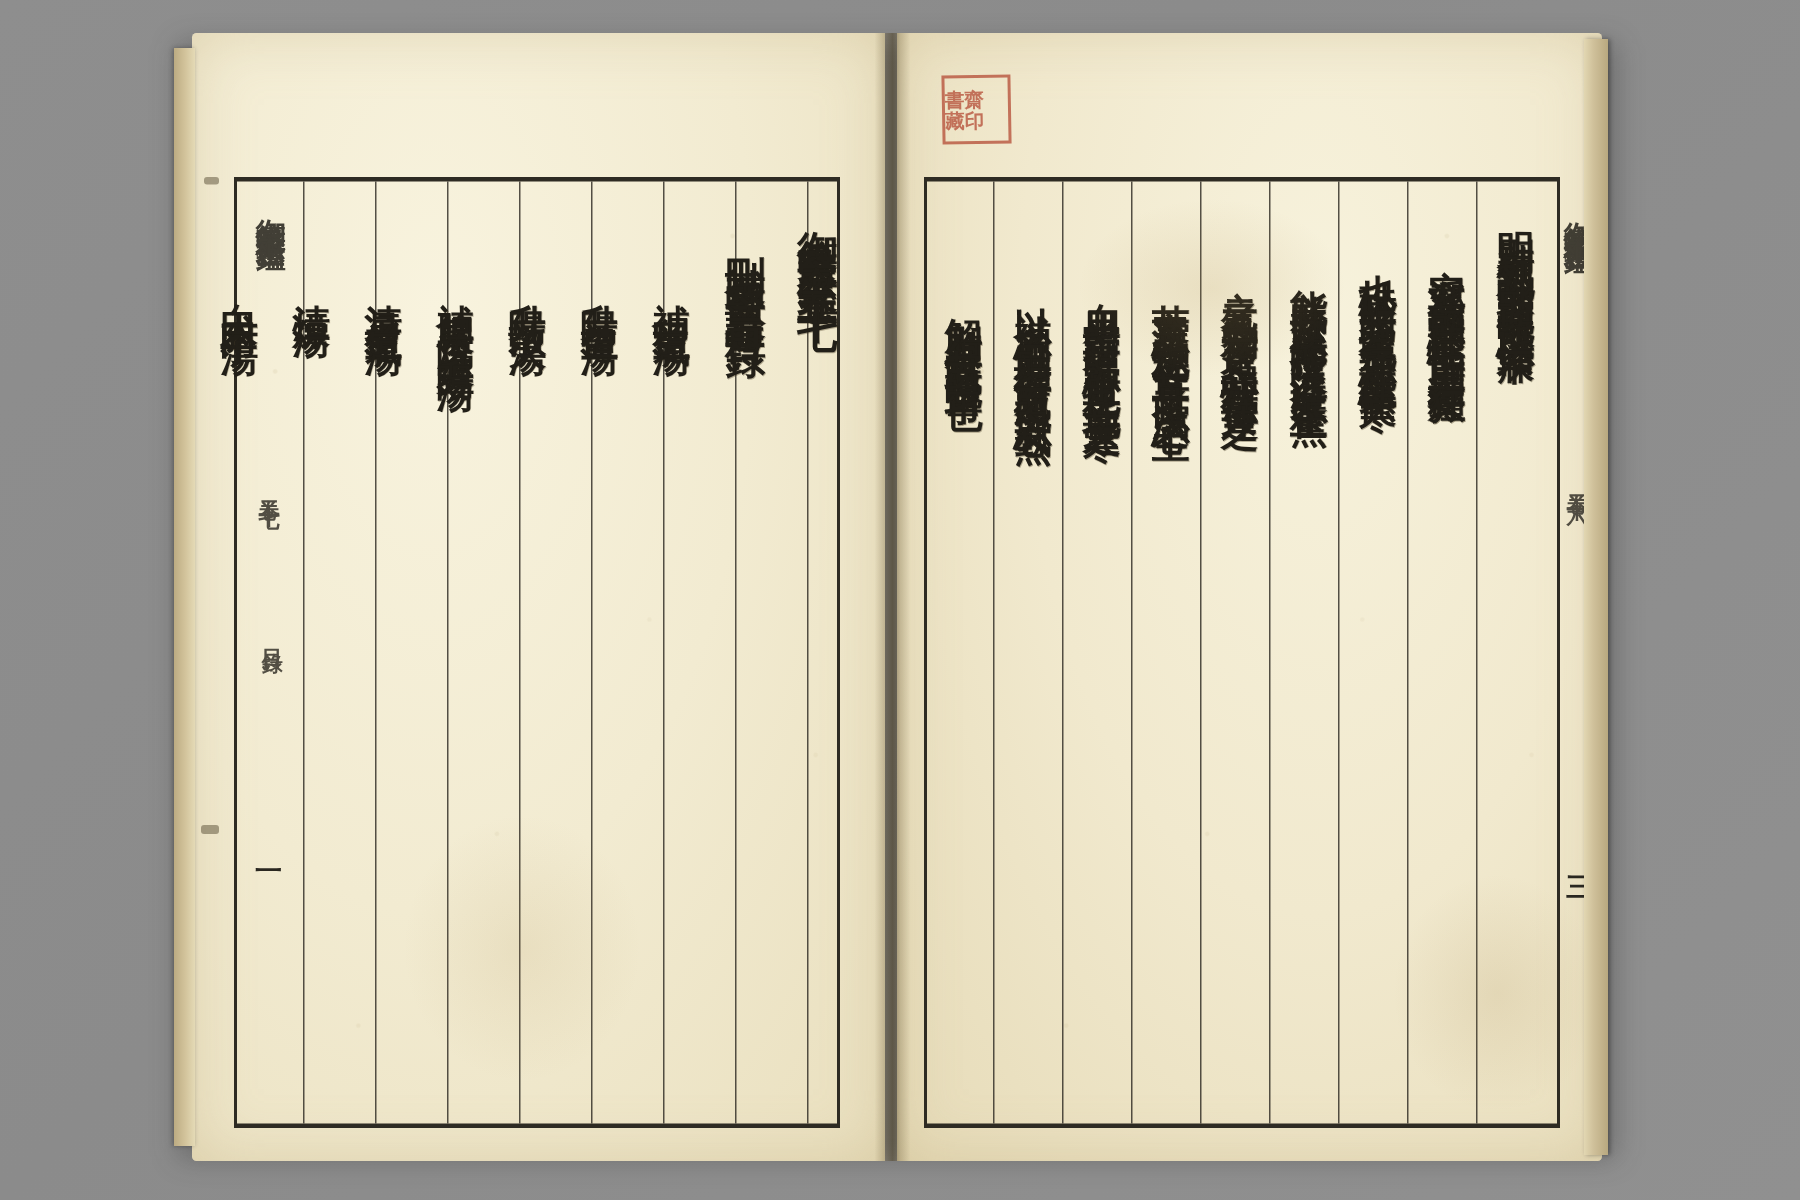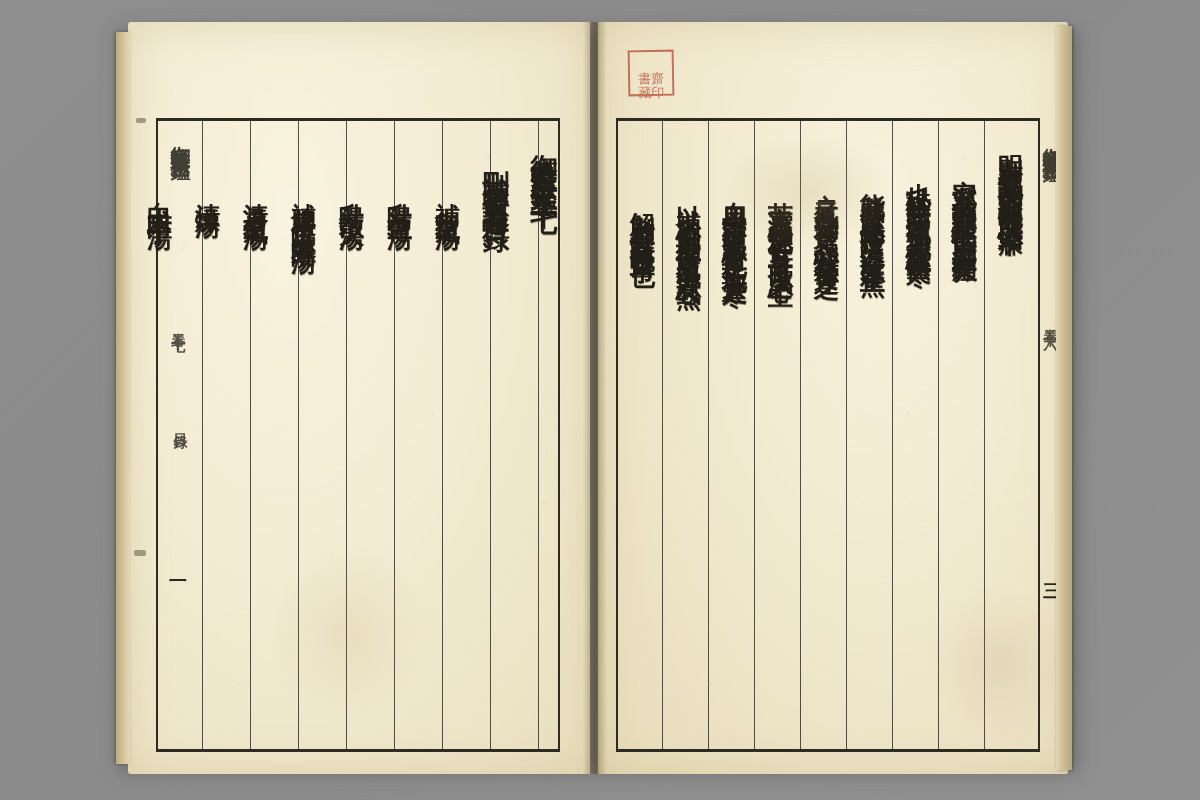--- a/index.html
+++ b/index.html
@@ -192,23 +192,23 @@
   .seal {
     position: absolute;
     left: 500px;
     top: 28px;
     width: 46px;
     height: 46px;
     border: 2px solid #b2452f;
     color: #b2452f;
     font-size: 13px;
     line-height: 14px;
-    font-weight: 400;
-    text-align: center;
-    padding: 20px 0 0 0;
+    font-weight: 700;
+    text-align: left;
+    padding: 9px 0 0 0;
     box-sizing: border-box;
     opacity: .72;
     letter-spacing: 0px;
     font-family: "DejaVu Serif", serif;
     transform: rotate(-1deg);
   }
   .seal span { display: block; }
 
   
   .stain {

